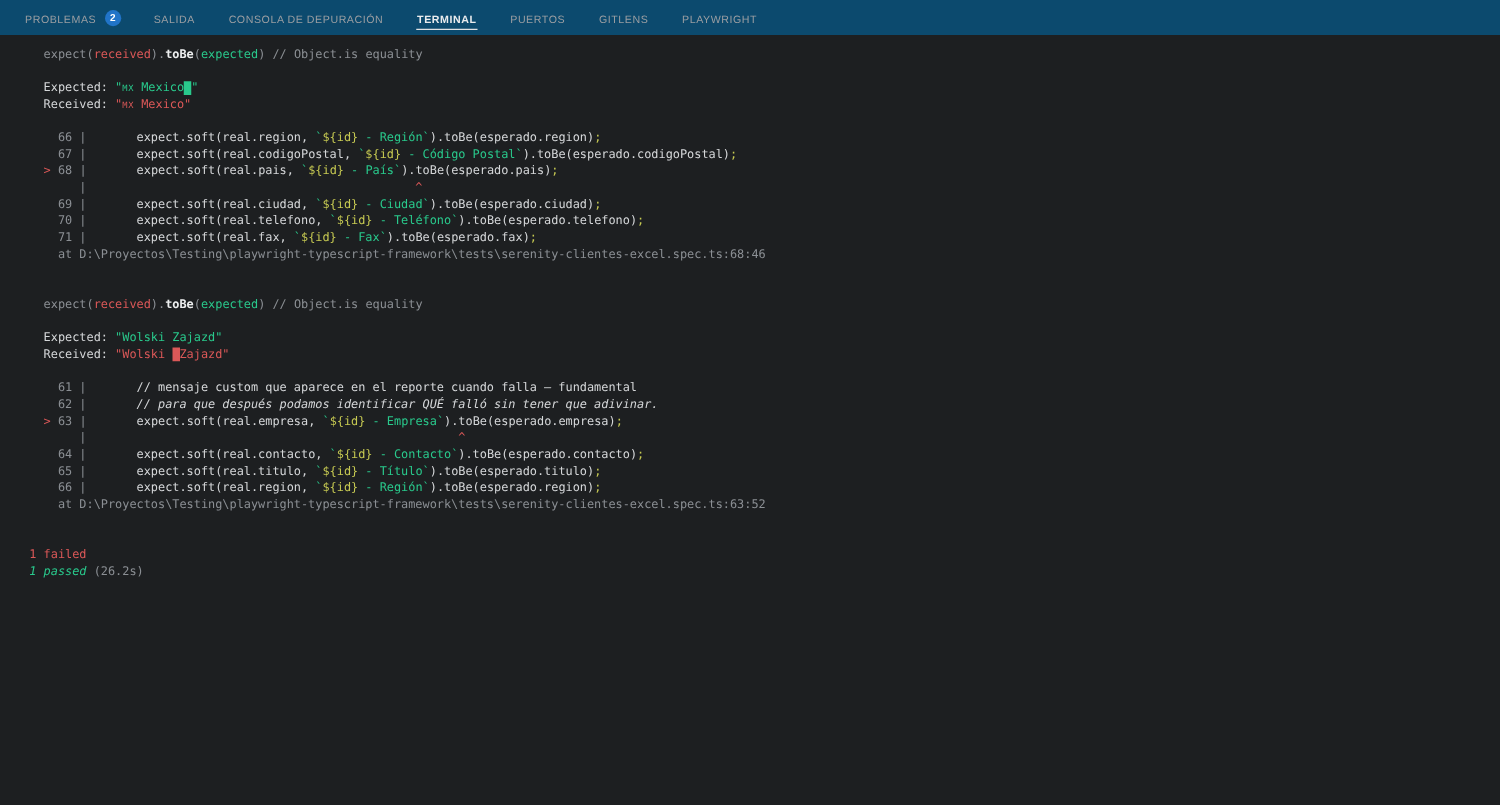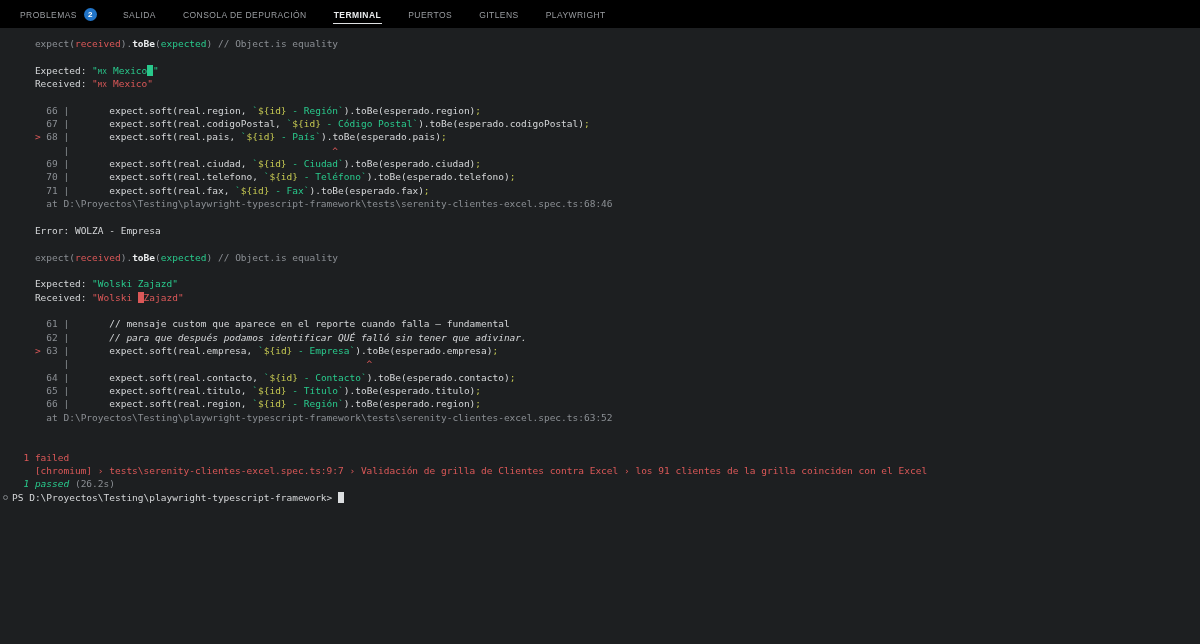--- a/index.html
+++ b/index.html
@@ -56,21 +56,21 @@
   .cmd-marker{
     position:absolute;left:-9px;top:4px;
     width:5px;height:5px;border-radius:50%;
     border:1px solid #7c8084;
     box-sizing:border-box;
   }
 </style>
 </head>
 <body>
 
-<div class="tabbar" id="tabbar" style="background: #000000;">
+<div class="tabbar" id="tabbar" style="background: #0c4a6e;">
     <div class="tab">
       <span class="lbl">PROBLEMAS</span>
       <span class="badge" style="background: rgb(33, 116, 200);">2</span>
     </div>
     <div class="tab">
       <span class="lbl">SALIDA</span>
     </div>
     <div class="tab">
       <span class="lbl">CONSOLA DE DEPURACIÓN</span>
     </div>
@@ -95,34 +95,31 @@
     <div class="t-line">&nbsp;</div>
     <div class="t-line"><span class="seg" style="color: rgb(139, 143, 148);">      66 | </span><span class="seg" style="color: rgb(213, 215, 217);">      expect.soft(real.region, </span><span class="seg" style="color: rgb(41, 201, 140);">`</span><span class="seg" style="color: rgb(198, 201, 82);">${id}</span><span class="seg" style="color: rgb(41, 201, 140);"> - Región`</span><span class="seg" style="color: rgb(213, 215, 217);">).toBe(esperado.region)</span><span class="seg" style="color: rgb(198, 201, 82);">;</span></div>
     <div class="t-line"><span class="seg" style="color: rgb(139, 143, 148);">      67 | </span><span class="seg" style="color: rgb(213, 215, 217);">      expect.soft(real.codigoPostal, </span><span class="seg" style="color: rgb(41, 201, 140);">`</span><span class="seg" style="color: rgb(198, 201, 82);">${id}</span><span class="seg" style="color: rgb(41, 201, 140);"> - Código Postal`</span><span class="seg" style="color: rgb(213, 215, 217);">).toBe(esperado.codigoPostal)</span><span class="seg" style="color: rgb(198, 201, 82);">;</span></div>
     <div class="t-line"><span class="seg" style="color: rgb(139, 143, 148);">    </span><span class="seg" style="color: rgb(219, 88, 88);">&gt;</span><span class="seg" style="color: rgb(139, 143, 148);"> 68 | </span><span class="seg" style="color: rgb(213, 215, 217);">      expect.soft(real.pais, </span><span class="seg" style="color: rgb(41, 201, 140);">`</span><span class="seg" style="color: rgb(198, 201, 82);">${id}</span><span class="seg" style="color: rgb(41, 201, 140);"> - País`</span><span class="seg" style="color: rgb(213, 215, 217);">).toBe(esperado.pais)</span><span class="seg" style="color: rgb(198, 201, 82);">;</span></div>
     <div class="t-line"><span class="seg" style="color: rgb(139, 143, 148);">         |</span><span class="seg" style="color: rgb(219, 88, 88);">                                              ^</span></div>
     <div class="t-line"><span class="seg" style="color: rgb(139, 143, 148);">      69 | </span><span class="seg" style="color: rgb(213, 215, 217);">      expect.soft(real.ciudad, </span><span class="seg" style="color: rgb(41, 201, 140);">`</span><span class="seg" style="color: rgb(198, 201, 82);">${id}</span><span class="seg" style="color: rgb(41, 201, 140);"> - Ciudad`</span><span class="seg" style="color: rgb(213, 215, 217);">).toBe(esperado.ciudad)</span><span class="seg" style="color: rgb(198, 201, 82);">;</span></div>
     <div class="t-line"><span class="seg" style="color: rgb(139, 143, 148);">      70 | </span><span class="seg" style="color: rgb(213, 215, 217);">      expect.soft(real.telefono, </span><span class="seg" style="color: rgb(41, 201, 140);">`</span><span class="seg" style="color: rgb(198, 201, 82);">${id}</span><span class="seg" style="color: rgb(41, 201, 140);"> - Teléfono`</span><span class="seg" style="color: rgb(213, 215, 217);">).toBe(esperado.telefono)</span><span class="seg" style="color: rgb(198, 201, 82);">;</span></div>
     <div class="t-line"><span class="seg" style="color: rgb(139, 143, 148);">      71 | </span><span class="seg" style="color: rgb(213, 215, 217);">      expect.soft(real.fax, </span><span class="seg" style="color: rgb(41, 201, 140);">`</span><span class="seg" style="color: rgb(198, 201, 82);">${id}</span><span class="seg" style="color: rgb(41, 201, 140);"> - Fax`</span><span class="seg" style="color: rgb(213, 215, 217);">).toBe(esperado.fax)</span><span class="seg" style="color: rgb(198, 201, 82);">;</span></div>
     <div class="t-line"><span class="seg" style="color: rgb(139, 143, 148);">      at D:\Proyectos\Testing\playwright-typescript-framework\tests\serenity-clientes-excel.spec.ts:68:46</span></div>
     <div class="t-line">&nbsp;</div>
-    <div class="t-line"><span class="seg" style="color: rgb(213, 215, 217);">    Error: WOLZA - Empresa</span></div>
     <div class="t-line">&nbsp;</div>
     <div class="t-line"><span class="seg" style="color: rgb(139, 143, 148);">    expect(</span><span class="seg" style="color: rgb(219, 88, 88);">received</span><span class="seg" style="color: rgb(139, 143, 148);">).</span><span class="seg b" style="color: rgb(236, 238, 239);">toBe</span><span class="seg" style="color: rgb(139, 143, 148);">(</span><span class="seg" style="color: rgb(41, 201, 140);">expected</span><span class="seg" style="color: rgb(139, 143, 148);">) // Object.is equality</span></div>
     <div class="t-line">&nbsp;</div>
     <div class="t-line"><span class="seg" style="color: rgb(213, 215, 217);">    Expected: </span><span class="seg" style="color: rgb(41, 201, 140);">"Wolski Zajazd"</span></div>
     <div class="t-line"><span class="seg" style="color: rgb(213, 215, 217);">    Received: </span><span class="seg" style="color: rgb(219, 88, 88);">"Wolski </span><span class="seg" style="color: rgb(43, 19, 19); background: rgb(219, 88, 88);"> </span><span class="seg" style="color: rgb(219, 88, 88);">Zajazd"</span></div>
     <div class="t-line">&nbsp;</div>
     <div class="t-line"><span class="seg" style="color: rgb(139, 143, 148);">      61 | </span><span class="seg" style="color: rgb(213, 215, 217);">      // mensaje custom que aparece en el reporte cuando falla — fundamental</span></div>
     <div class="t-line"><span class="seg" style="color: rgb(139, 143, 148);">      62 | </span><span class="seg" style="color: rgb(213, 215, 217); font-style: italic;">      // para que después podamos identificar QUÉ falló sin tener que adivinar.</span></div>
     <div class="t-line"><span class="seg" style="color: rgb(139, 143, 148);">    </span><span class="seg" style="color: rgb(219, 88, 88);">&gt;</span><span class="seg" style="color: rgb(139, 143, 148);"> 63 | </span><span class="seg" style="color: rgb(213, 215, 217);">      expect.soft(real.empresa, </span><span class="seg" style="color: rgb(41, 201, 140);">`</span><span class="seg" style="color: rgb(198, 201, 82);">${id}</span><span class="seg" style="color: rgb(41, 201, 140);"> - Empresa`</span><span class="seg" style="color: rgb(213, 215, 217);">).toBe(esperado.empresa)</span><span class="seg" style="color: rgb(198, 201, 82);">;</span></div>
     <div class="t-line"><span class="seg" style="color: rgb(139, 143, 148);">         |</span><span class="seg" style="color: rgb(219, 88, 88);">                                                    ^</span></div>
     <div class="t-line"><span class="seg" style="color: rgb(139, 143, 148);">      64 | </span><span class="seg" style="color: rgb(213, 215, 217);">      expect.soft(real.contacto, </span><span class="seg" style="color: rgb(41, 201, 140);">`</span><span class="seg" style="color: rgb(198, 201, 82);">${id}</span><span class="seg" style="color: rgb(41, 201, 140);"> - Contacto`</span><span class="seg" style="color: rgb(213, 215, 217);">).toBe(esperado.contacto)</span><span class="seg" style="color: rgb(198, 201, 82);">;</span></div>
     <div class="t-line"><span class="seg" style="color: rgb(139, 143, 148);">      65 | </span><span class="seg" style="color: rgb(213, 215, 217);">      expect.soft(real.titulo, </span><span class="seg" style="color: rgb(41, 201, 140);">`</span><span class="seg" style="color: rgb(198, 201, 82);">${id}</span><span class="seg" style="color: rgb(41, 201, 140);"> - Título`</span><span class="seg" style="color: rgb(213, 215, 217);">).toBe(esperado.titulo)</span><span class="seg" style="color: rgb(198, 201, 82);">;</span></div>
     <div class="t-line"><span class="seg" style="color: rgb(139, 143, 148);">      66 | </span><span class="seg" style="color: rgb(213, 215, 217);">      expect.soft(real.region, </span><span class="seg" style="color: rgb(41, 201, 140);">`</span><span class="seg" style="color: rgb(198, 201, 82);">${id}</span><span class="seg" style="color: rgb(41, 201, 140);"> - Región`</span><span class="seg" style="color: rgb(213, 215, 217);">).toBe(esperado.region)</span><span class="seg" style="color: rgb(198, 201, 82);">;</span></div>
     <div class="t-line"><span class="seg" style="color: rgb(139, 143, 148);">      at D:\Proyectos\Testing\playwright-typescript-framework\tests\serenity-clientes-excel.spec.ts:63:52</span></div>
     <div class="t-line">&nbsp;</div>
     <div class="t-line">&nbsp;</div>
     <div class="t-line"><span class="seg" style="color: rgb(219, 88, 88);">  1 failed</span></div>
-    <div class="t-line"><span class="seg" style="color: rgb(219, 88, 88);">    [chromium] › tests\serenity-clientes-excel.spec.ts:9:7 › Validación de grilla de Clientes contra Excel › los 91 clientes de la grilla coinciden con el Excel</span></div>
     <div class="t-line"><span class="seg" style="color: rgb(41, 201, 140); font-style: italic;">  1 passed</span><span class="seg" style="color: rgb(139, 143, 148);"> (26.2s)</span></div>
-    <div class="t-line"><span class="cmd-marker"></span><span class="seg" style="color: rgb(213, 215, 217);">PS D:\Proyectos\Testing\playwright-typescript-framework&gt; </span><span class="seg" style="color: rgb(29, 31, 33); background: rgb(220, 222, 224);">&nbsp;</span></div>
   </div>
 
 </body></html>

